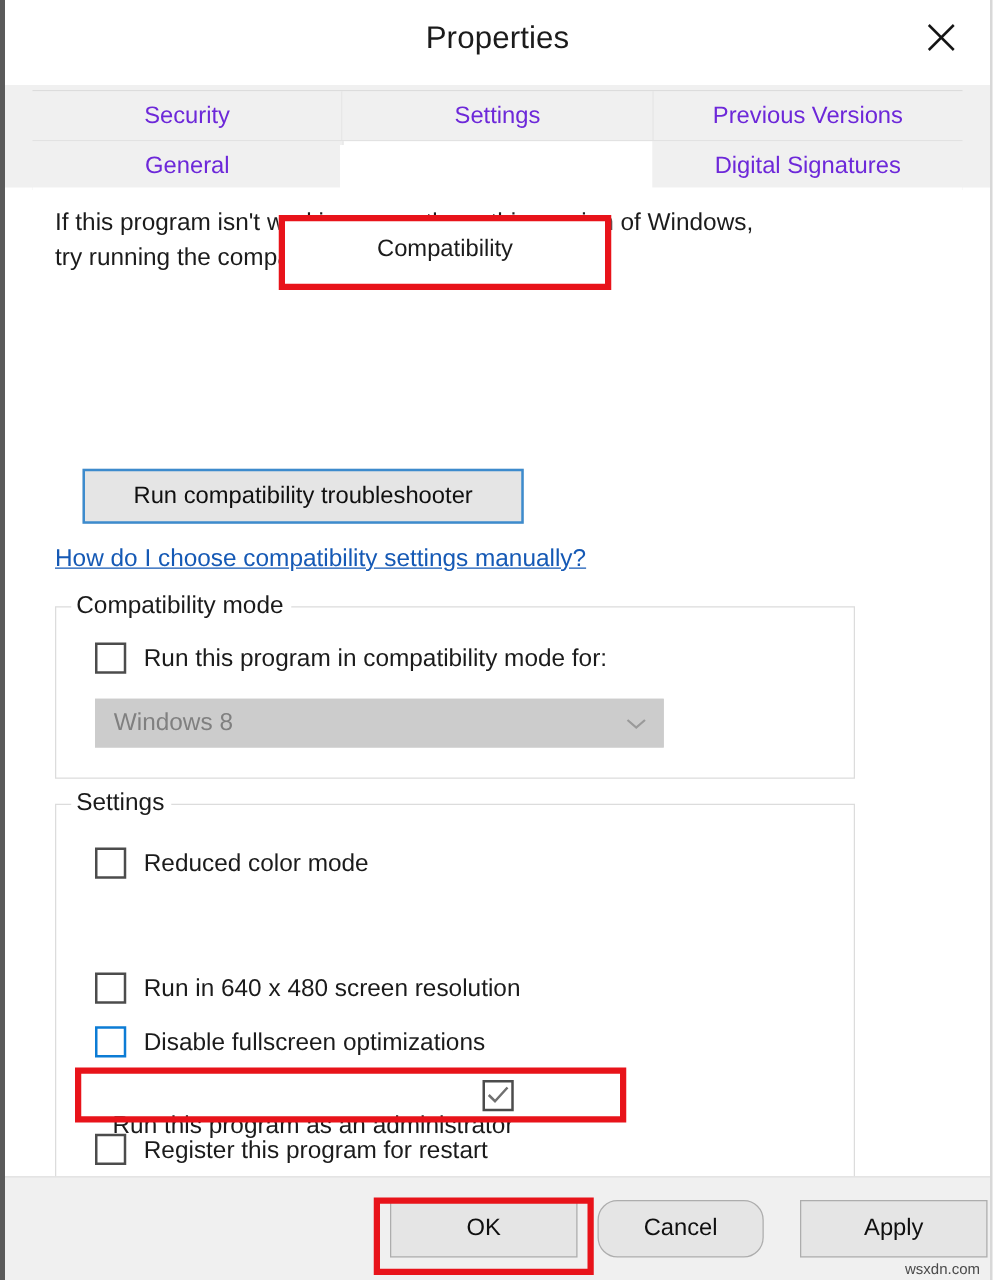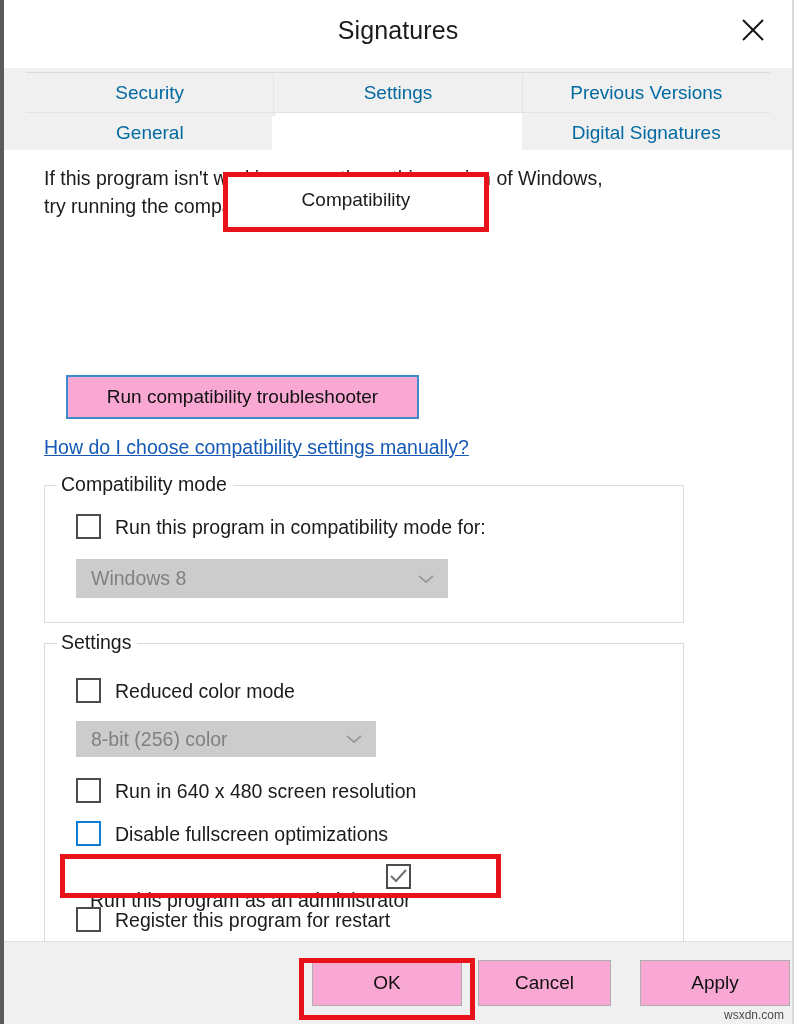--- a/index.html
+++ b/index.html
@@ -81,21 +81,21 @@
     background: #f0f0f0;
     border-top: 1px solid #e2e2e2;
   }
   .tabrow.row1 { border-top: 1px solid #dcdcdc; }
   .tab {
     flex: 1 1 0;
     display: flex;
     align-items: center;
     justify-content: center;
     font-size: 19px;
-    color: #0369a1;
+    color: #6d28d9;
     background: #f0f0f0;
     border-right: 1px solid #e4e4e4;
     box-sizing: border-box;
     cursor: default;
     position: relative;
   }
   .tab:last-child { border-right: none; }
   .tab.selected {
     background: #ffffff;
     border-right: none;
@@ -128,21 +128,21 @@
     font-size: 19.5px;
     color: #1b1b1b;
     line-height: 28px;
     white-space: pre-line;
   }
 
   .btn {
     font-family: "Liberation Sans", sans-serif;
     font-size: 19px;
     color: #101010;
-    background: #f9a8d4;
+    background: #e5e5e5;
     border: 1px solid #adadad;
     box-sizing: border-box;
     cursor: default;
     display: flex;
     align-items: center;
     justify-content: center;
   }
   .btn.focused {
     border: 2px solid #3d8bcd;
   }
@@ -239,21 +239,21 @@
     color: #808080;
     white-space: nowrap;
   }
   .combo .cb-arrow {
     margin-left: auto;
     margin-right: 12px;
     display: flex;
     align-items: center;
   }
 
-  #combo-os  { left: 50px; top: 409px; width: 372px; height: 39px; }
+  #combo-os  { left: 50px; top: 409px; width: 455px; height: 39px; }
   #combo-col { left: 50px; top: 571px; width: 300px; height: 36px; }
 
   #change-dpi {
     position: absolute;
     left: 40px;
     top: 800px;
     width: 350px;
     height: 44px;
   }
 
@@ -264,21 +264,21 @@
     height: 82px;
     background: #f0f0f0;
     border-top: 1px solid #e0e0e0;
   }
   .footer .btn {
     position: absolute;
     top: 18px;
     height: 46px;
   }
   #btn-ok     { left: 308px; width: 150px; }
-  #btn-cancel { left: 474px; width: 133px; }
+  #btn-cancel { left: 474px; width: 133px; border-radius: 16px; }
   #btn-apply  { left: 636px; width: 150px; }
 
   
   .redbox {
     position: absolute;
     border: 5px solid #e8131a;
     box-sizing: border-box;
     pointer-events: none;
     z-index: 30;
   }
@@ -303,21 +303,21 @@
     color: #4a4a4a;
     z-index: 40;
   }
 </style>
 </head>
 <body>
 
 <div id="dialog">
 
   <div class="titlebar">
-    <div class="title-text">Signatures</div>
+    <div class="title-text">Properties</div>
     <div class="close-btn">
       <span>
         <svg width="26" height="26" viewBox="0 0 26 26">
           <line x1="3" y1="3" x2="23" y2="23" stroke="#141414" stroke-width="2"></line>
           <line x1="23" y1="3" x2="3" y2="23" stroke="#141414" stroke-width="2"></line>
         </svg>
       </span>
     </div>
   </div>
 
@@ -384,28 +384,20 @@
 
     <div class="groupbox" id="gb-settings">
       <div class="gb-title">Settings</div>
     </div>
 
     <div class="cbrow" style="left:50px; top:528px;">
       <span class="cbox"></span>
       <span class="cblabel">Reduced color mode</span>
     </div>
 
-    <div class="combo" id="combo-col">
-      <span class="cb-text">8-bit (256) color</span>
-      <span class="cb-arrow">
-        <svg width="18" height="12" viewBox="0 0 18 12">
-          <polyline points="2,3 9,9 16,3" fill="none" stroke="#9a9a9a" stroke-width="1.8"></polyline>
-        </svg>
-      </span>
-    </div>
 
     <div class="cbrow" style="left:50px; top:628px;">
       <span class="cbox"></span>
       <span class="cblabel">Run in 640 x 480 screen resolution</span>
     </div>
 
     <div class="cbrow" style="left:50px; top:671px;">
       <span class="cbox focus-blue"></span>
       <span class="cblabel">Disable fullscreen optimizations</span>
     </div>

